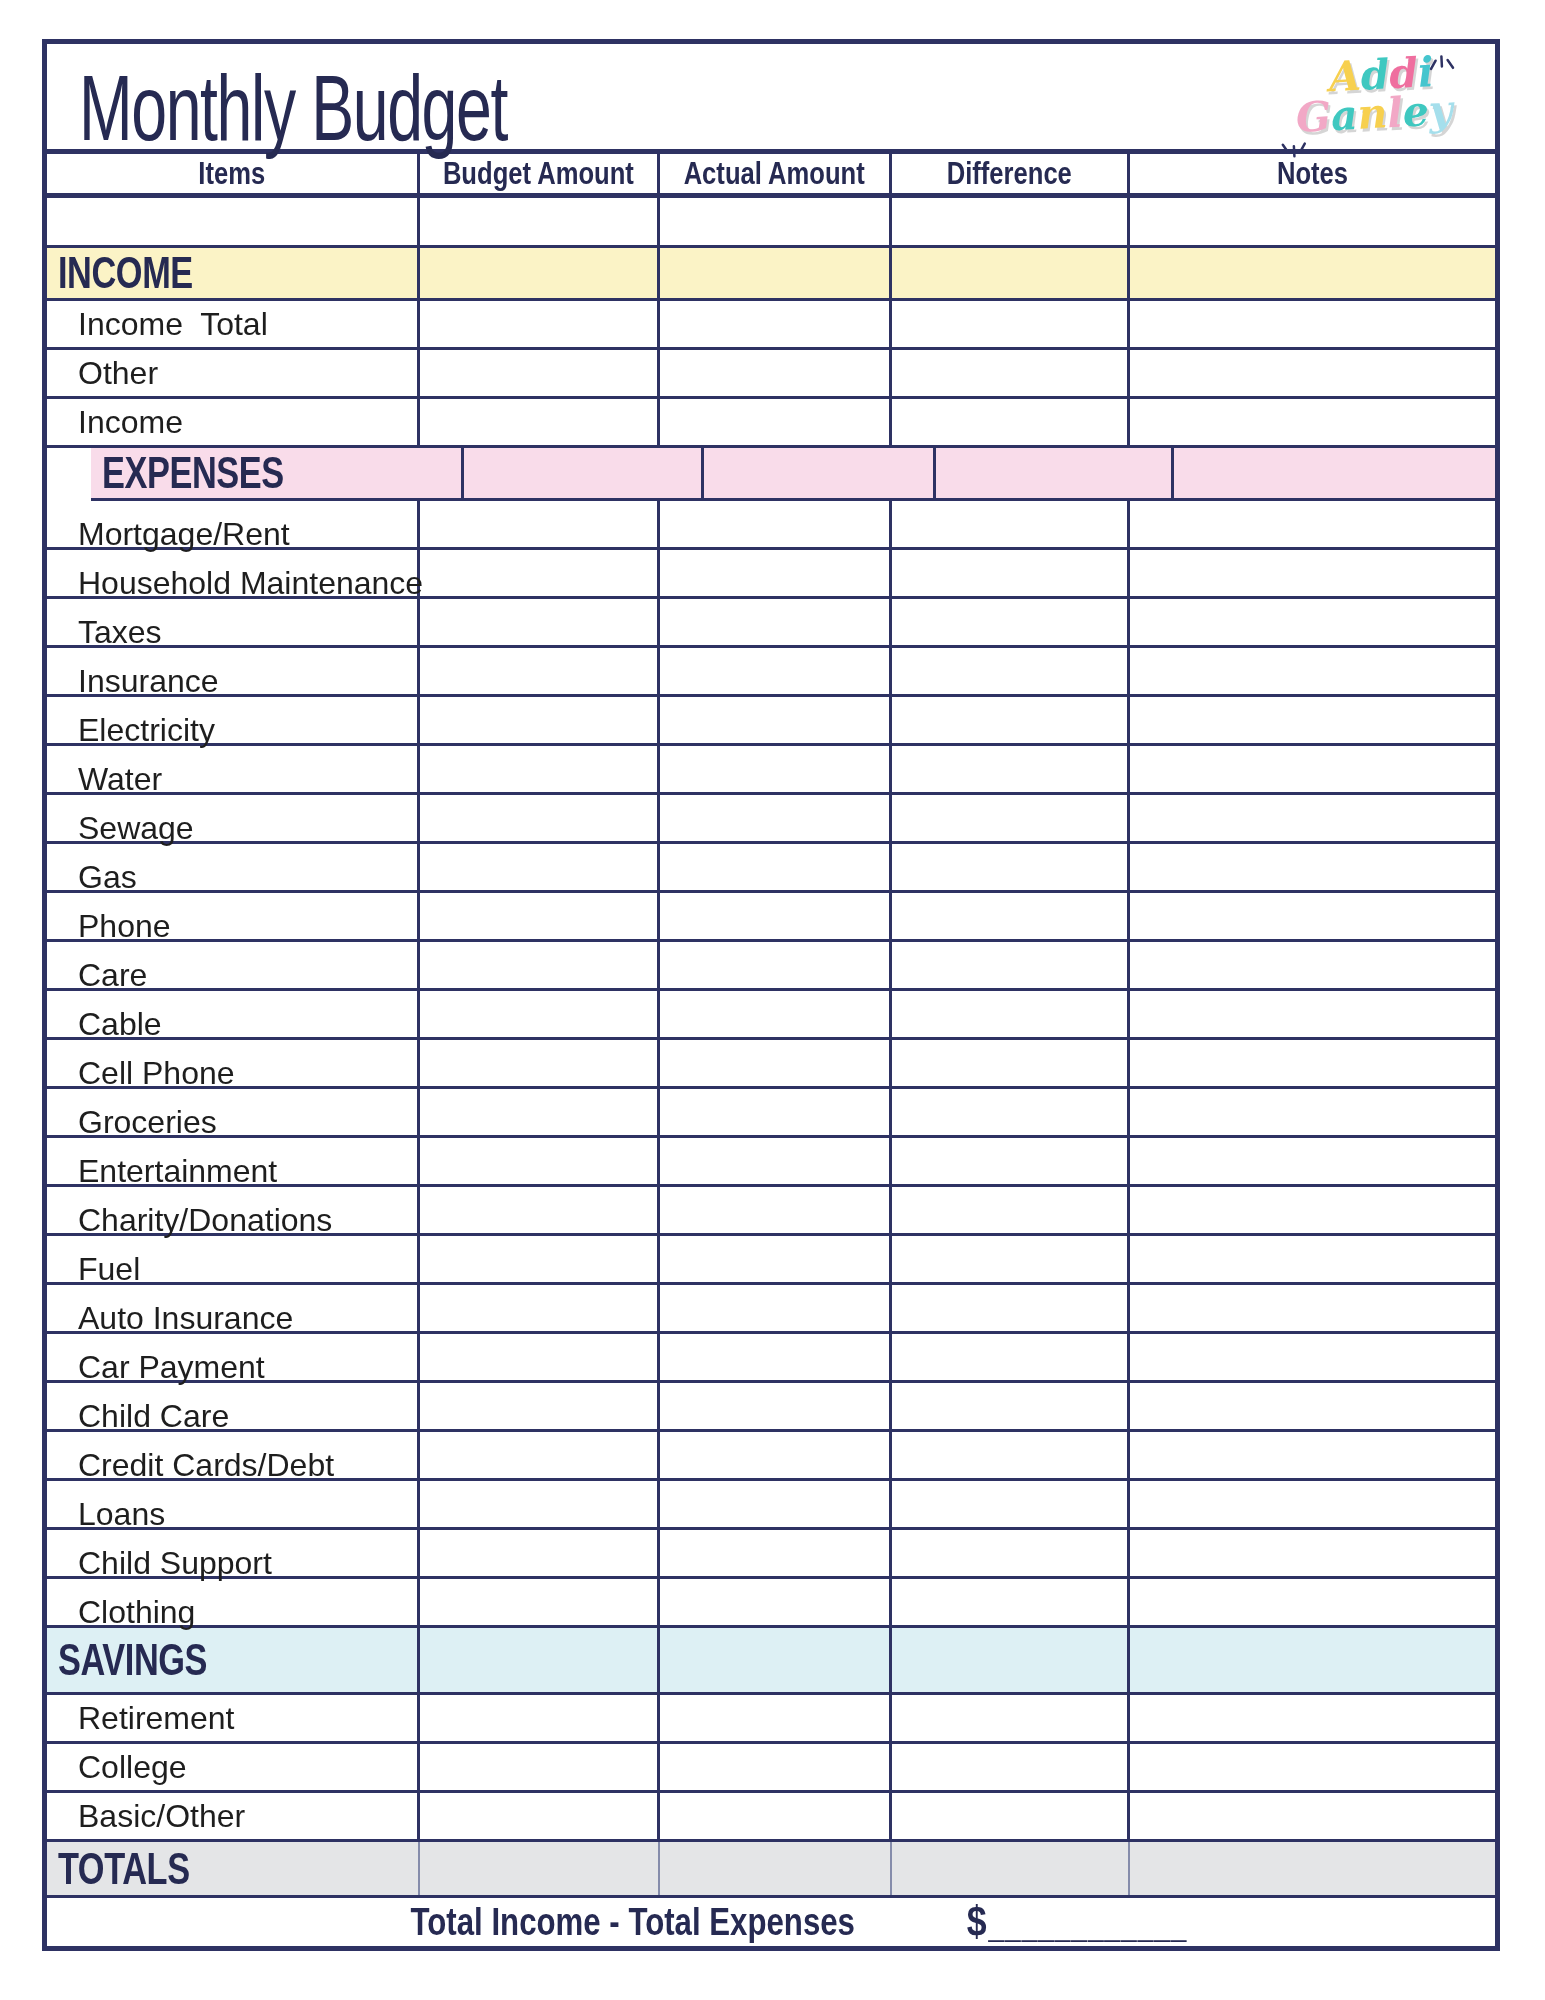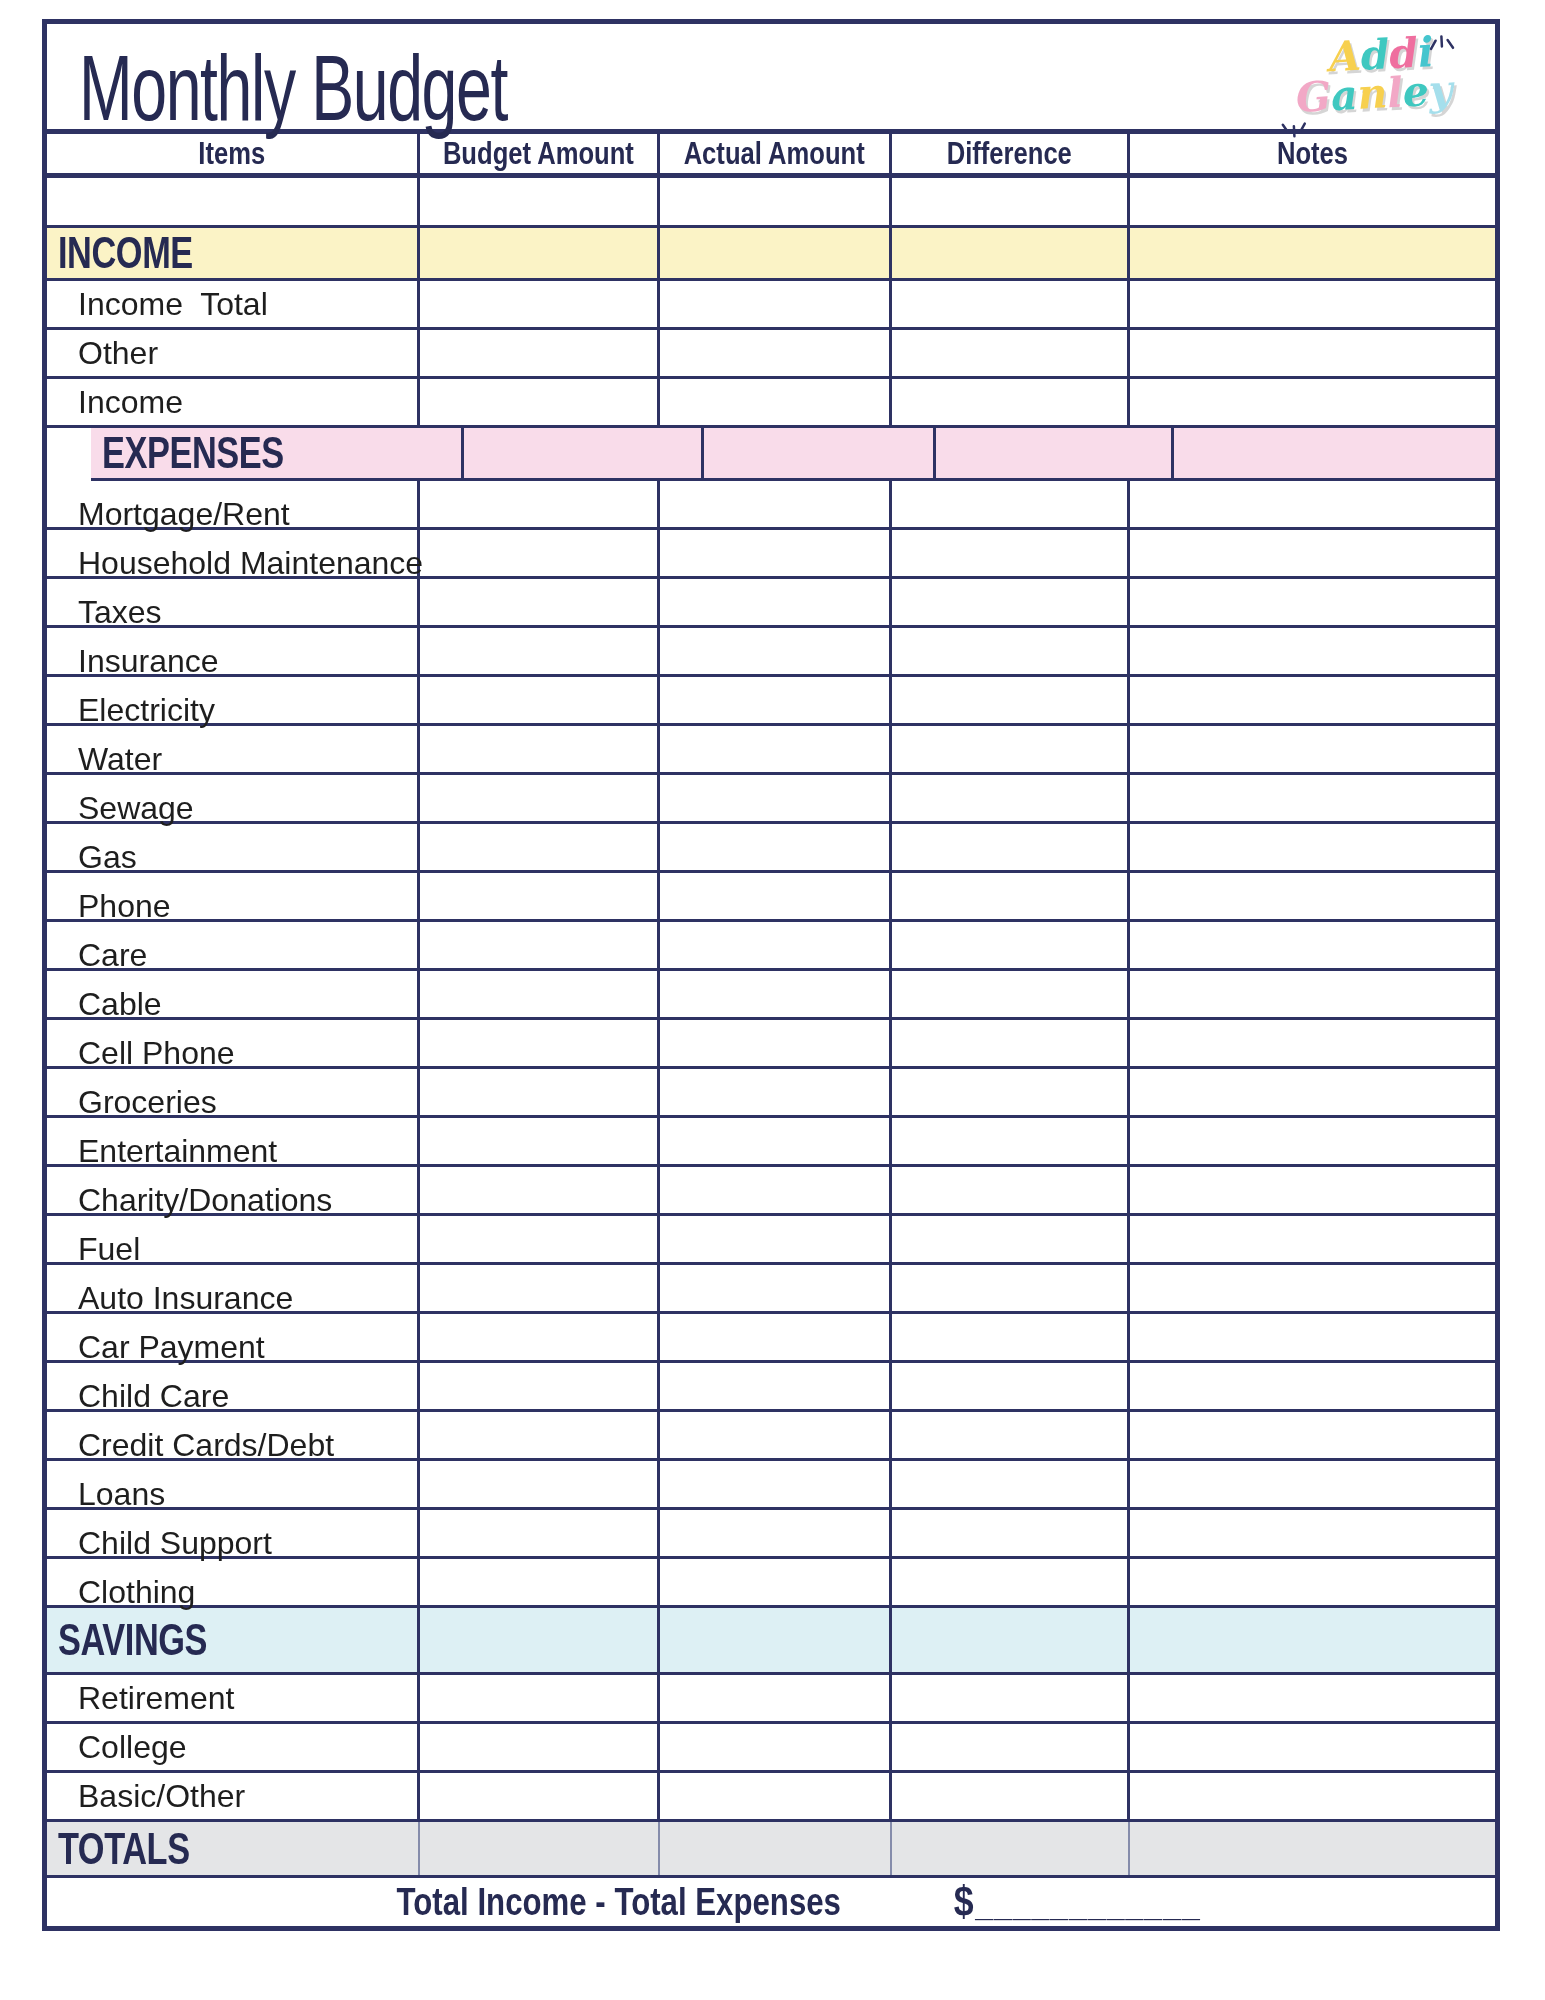--- a/index.html
+++ b/index.html
@@ -12,21 +12,21 @@
     --gray:#e4e5e7;
   }
   *{box-sizing:border-box;margin:0;padding:0;}
   html,body{background:#ffffff;}
   body{
     width:1545px;height:2000px;position:relative;
     font-family:"Liberation Sans",sans-serif;
     overflow:hidden;
   }
   .sheet{
-    position:absolute;left:42px;top:19px;width:1458px;height:1912px;
+    position:absolute;left:42px;top:39px;width:1458px;height:1912px;
     border:5px solid var(--navy);
     display:flex;flex-direction:column;background:#fff;overflow:hidden;justify-content:space-between;
   }
   
   .r{
     display:grid;
     grid-template-columns:373px 240px 232px 238px 1fr;
     border-bottom:3px solid var(--navy);
     flex-shrink:0;
   }
@@ -93,21 +93,21 @@
     flex:1;border-bottom:none;display:flex;align-items:center;justify-content:center;
     gap:55px;
   }
   .footer-lbl{
     font-weight:700;font-size:39px;color:var(--navy-text);
     display:inline-block;transform:scaleX(0.80);transform-origin:center;
     white-space:nowrap;
   }
   .footer-amount{display:flex;align-items:baseline;color:var(--navy-text);}
   .footer-amount .cur{font-weight:700;font-size:42px;transform:scaleX(0.85);display:inline-block;}
-  .footer-amount .blank{font-weight:700;font-size:32px;letter-spacing:1px;}
+  .footer-amount .blank{font-weight:400;font-size:28px;letter-spacing:1px;}
 </style>
 </head>
 <body>
 
 <div class="sheet">
 
   <div class="r-title">
     <span class="page-title">Monthly Budget</span>
     <div class="logo">
       <svg class="sparkle s1" width="34" height="26" viewBox="0 0 34 26">

